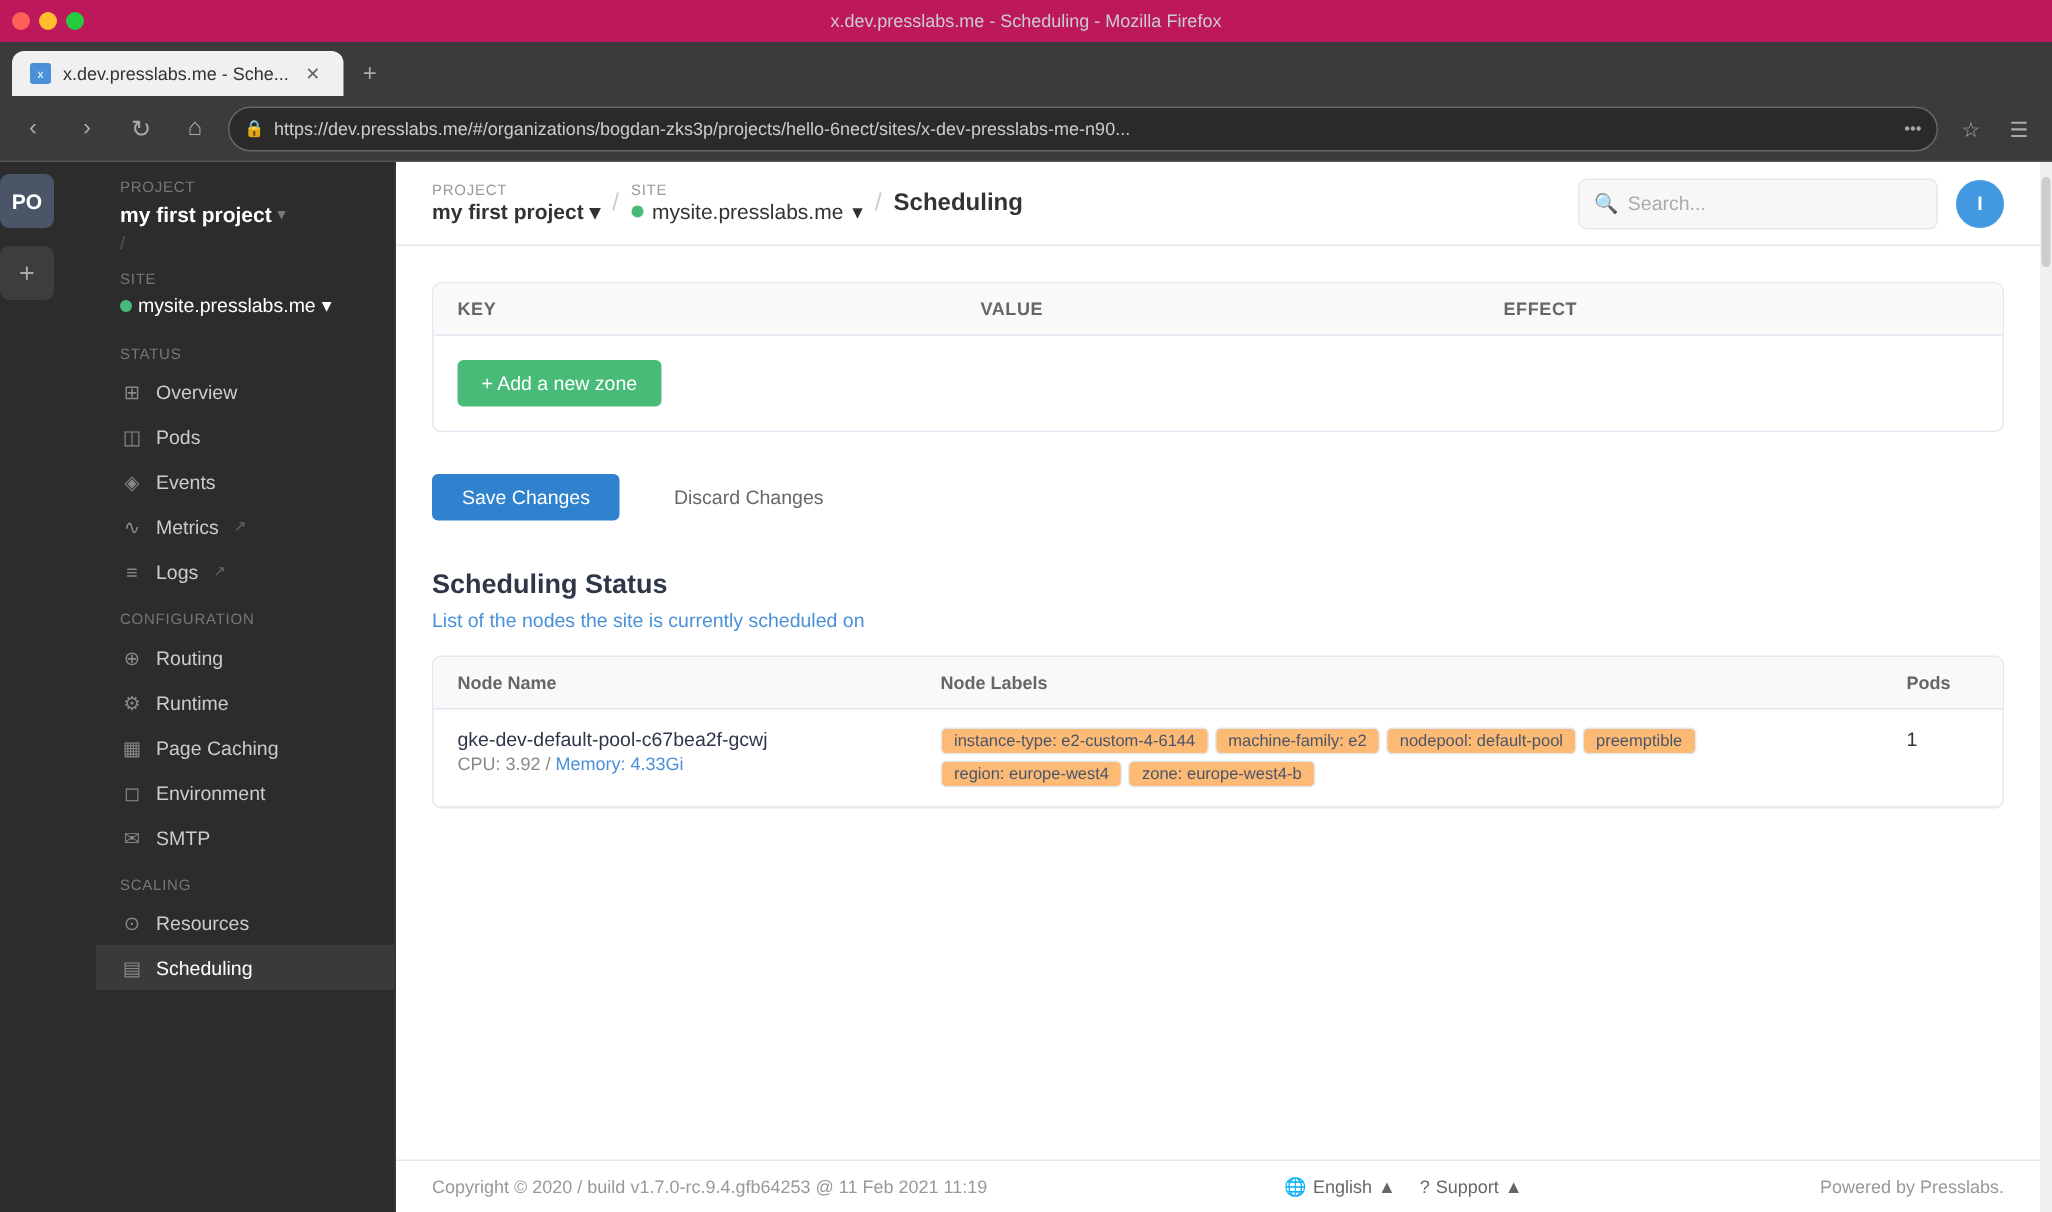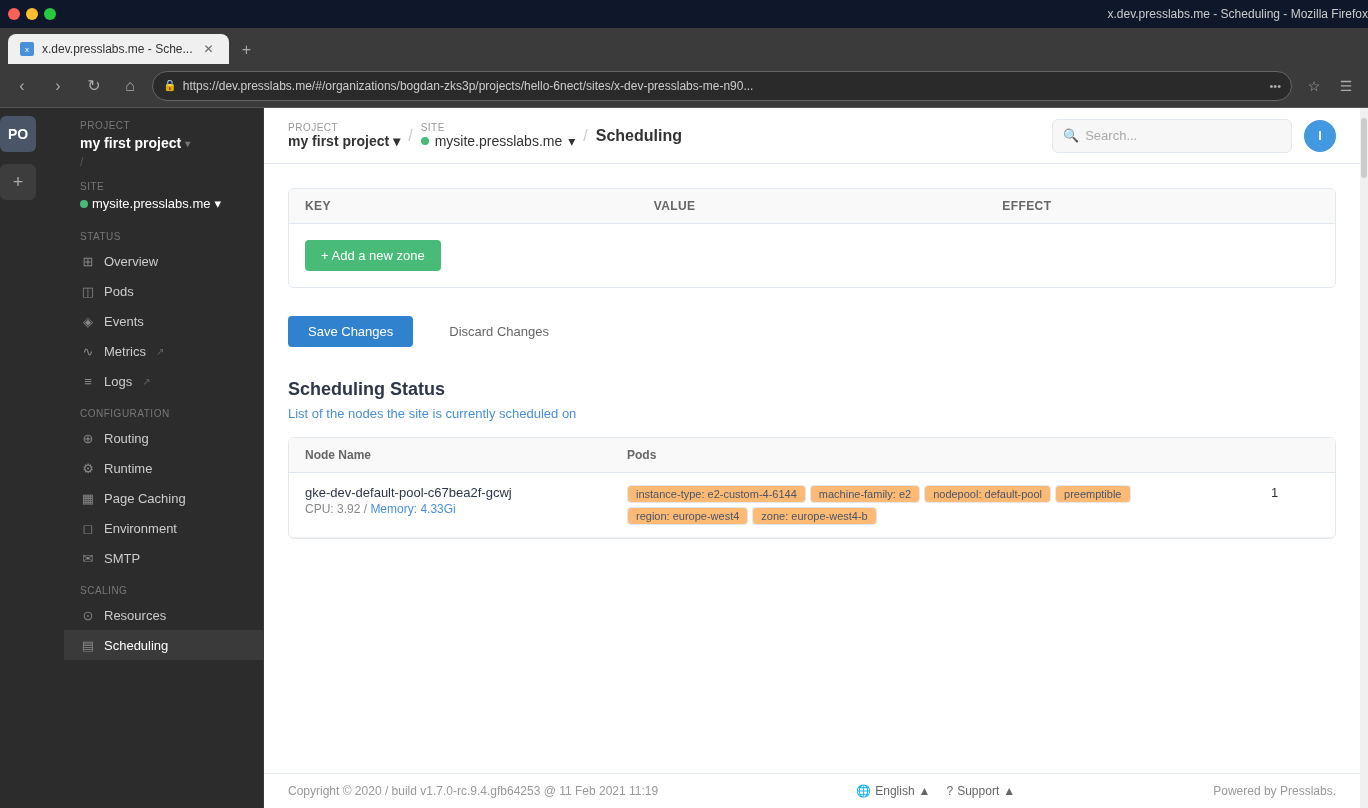--- a/index.html
+++ b/index.html
@@ -1,20 +1,20 @@
 <!DOCTYPE html>
 <html><head>
   <meta charset="utf-8">
   <style>
     * { box-sizing: border-box; margin: 0; padding: 0; }
     body { font-family: -apple-system, BlinkMacSystemFont, 'Segoe UI', sans-serif; background: #f5f5f5; font-size: 13px; }
 
     
     .browser-chrome { background: #3b3b3b; width: 1368px; height: 808px; display: flex; flex-direction: column; overflow: hidden; }
-    .browser-titlebar { background: #0f172a; height: 28px; display: flex; align-items: center; justify-content: flex-end; position: relative; }
+    .browser-titlebar { background: #be185d; height: 28px; display: flex; align-items: center; justify-content: center; position: relative; }
     .browser-title { color: #ccc; font-size: 12px; }
     .browser-traffic-lights { position: absolute; left: 8px; top: 50%; transform: translateY(-50%); display: flex; gap: 6px; }
     .traffic-light { width: 12px; height: 12px; border-radius: 50%; }
     .tl-red { background: #ff5f56; }
     .tl-yellow { background: #ffbd2e; }
     .tl-green { background: #27c93f; }
 
     .browser-toolbar { background: #3b3b3b; height: 44px; display: flex; align-items: center; padding: 0 8px; gap: 8px; border-bottom: 1px solid #555; }
     .nav-btn { background: none; border: none; color: #aaa; cursor: pointer; width: 28px; height: 28px; display: flex; align-items: center; justify-content: center; border-radius: 4px; font-size: 16px; }
     .address-bar { flex: 1; background: #2a2a2a; border: 1px solid #666; border-radius: 20px; height: 30px; display: flex; align-items: center; padding: 0 10px; gap: 6px; }
@@ -297,20 +297,21 @@
           <button class="discard-btn">Discard Changes</button>
         </div>
 
         <div>
           <div class="section-title">Scheduling Status</div>
           <div class="section-desc">List of the nodes the site is currently scheduled on</div>
 
           <div class="status-table">
             <div class="status-table-header">
               <div class="status-table-header-cell">Node Name</div>
+              <div class="status-table-header-cell">Node Labels</div>
               <div class="status-table-header-cell">Pods</div>
             </div>
             <div class="status-table-row">
               <div class="status-table-cell">
                 <div class="node-name">gke-dev-default-pool-c67bea2f-gcwj</div>
                 <div class="node-resources">
                   <span>CPU: 3.92</span>
                   <span> / </span>
                   <span class="mem">Memory: 4.33Gi</span>
                 </div>

